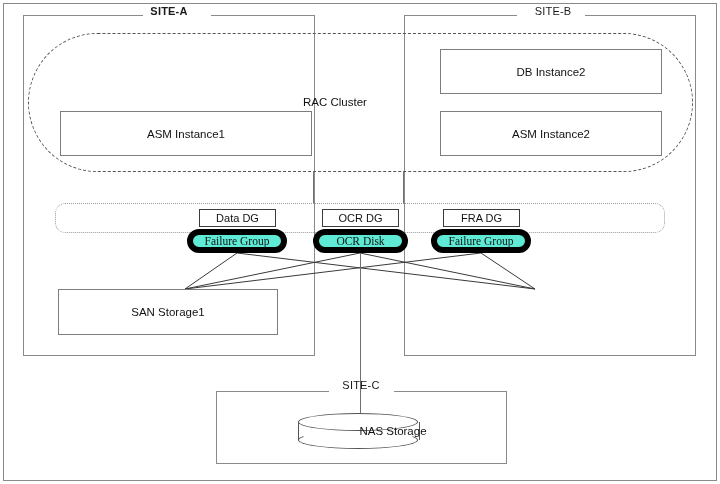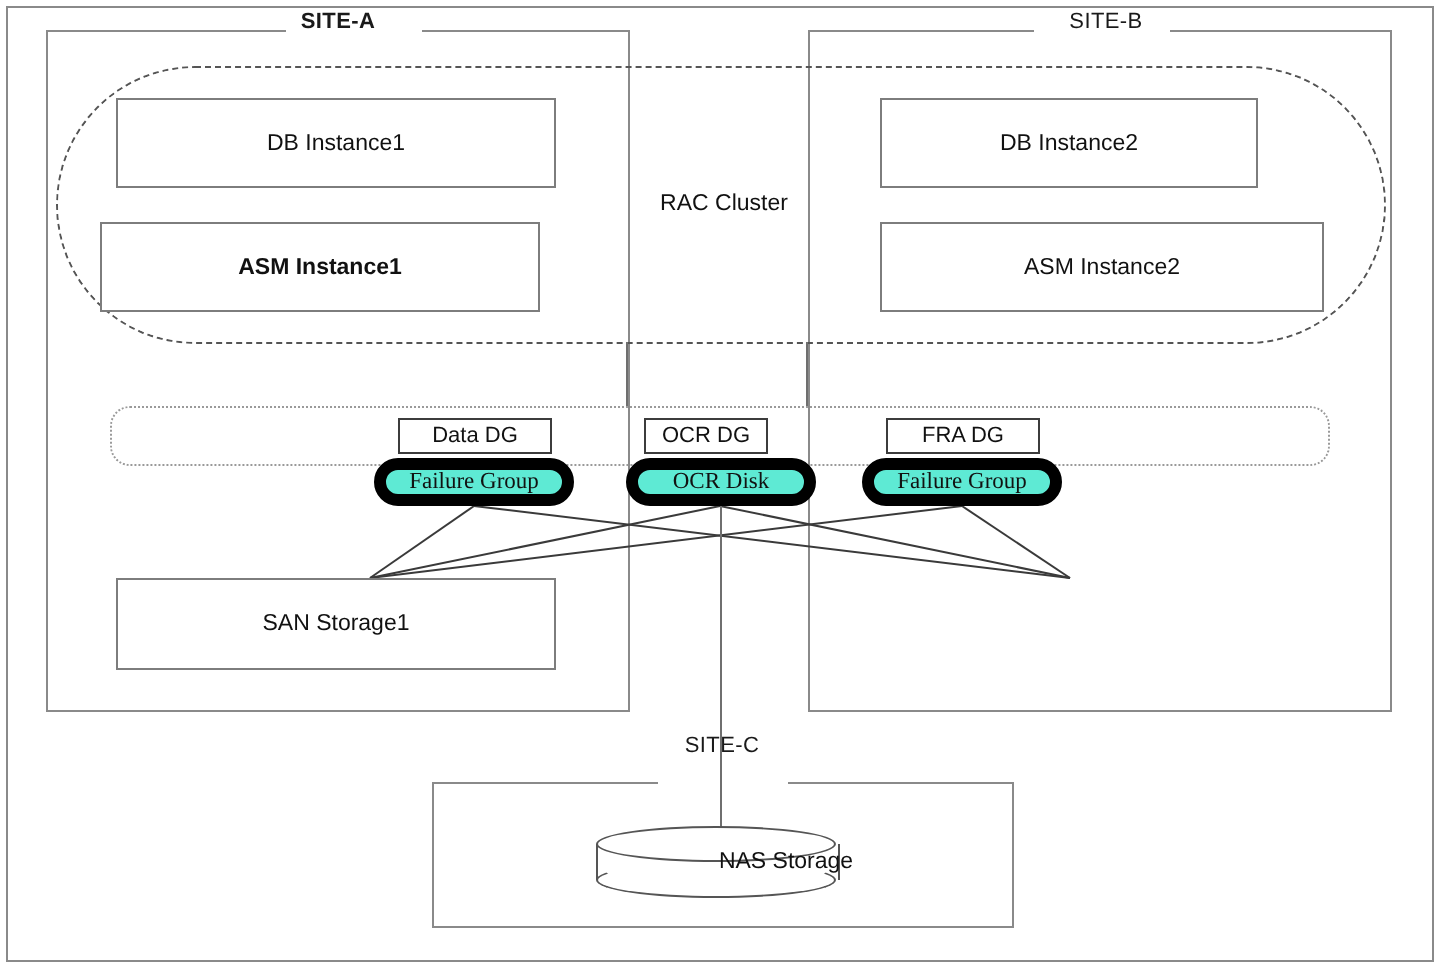--- a/index.html
+++ b/index.html
@@ -160,37 +160,36 @@
     <div class="abs" style="left:0; top:0; width:1px; height:341px; background:#8a8a8a;"></div>
     <div class="abs" style="left:291px; top:0; width:1px; height:341px; background:#8a8a8a;"></div>
     <div class="abs" style="left:0; top:340px; width:292px; height:1px; background:#8a8a8a;"></div>
     <div class="abs" style="left:0; top:0; width:113px; height:1px; background:#8a8a8a;"></div>
     <div class="abs" style="left:181px; top:0; width:111px; height:1px; background:#8a8a8a;"></div>
   </div>
   <div class="site-label" style="left:512px; top:5px; width:82px;">SITE-B</div>
 
   <div class="abs dashed-stadium" style="left:28px; top:33px; width:665px; height:139px;"></div>
 
-  <div class="rac-label" style="left:303px; top:96px; width:118px; text-align:center;">RAC Cluster</div>
-
-  <div class="abs node-rect" style="left:58px; top:49px; width:220px; height:45px;">DB Instance1</div>
-
-  <div class="abs node-rect" style="left:440px; top:49px; width:189px; height:45px;">DB Instance2</div>
-
-  <div class="abs node-rect" style="left:50px; top:111px; width:220px; height:45px;font-weight:bold;">ASM Instance1</div>
+  <div class="rac-label" style="left:303px; top:96px; width:118px; ">RAC Cluster</div>
+
+
+  <div class="abs node-rect" style="left:440px; top:49px; width:222px; height:45px;">DB Instance2</div>
+
+  <div class="abs node-rect" style="left:60px; top:111px; width:252px; height:45px;">ASM Instance1</div>
 
   <div class="abs node-rect" style="left:440px; top:111px; width:222px; height:45px;text-align:center;">ASM Instance2</div>
 
   <div class="abs vline" style="left:313px; top:171px; height:33px;"></div>
   <div class="abs vline" style="left:403px; top:171px; height:33px;"></div>
 
   <div class="abs dotted-band" style="left:55px; top:203px; width:610px; height:30px;"></div>
 
   <div class="abs dg-rect" style="left:199px; top:209px; width:77px; height:18px;">Data DG</div>
-  <div class="abs dg-rect" style="left:322px; top:209px; width:62px; height:18px;">OCR DG</div>
+  <div class="abs dg-rect" style="left:322px; top:209px; width:77px; height:18px;">OCR DG</div>
   <div class="abs dg-rect" style="left:443px; top:209px; width:77px; height:18px;">FRA DG</div>
 
   <div class="abs pill" style="left:187px; top:229px; width:100px; height:24px;">Failure Group</div>
   <div class="abs pill" style="left:313px; top:229px; width:95px; height:24px;">OCR Disk</div>
   <div class="abs pill" style="left:431px; top:229px; width:100px; height:24px;">Failure Group</div>
 
   <svg class="links" viewBox="0 0 720 484" preserveAspectRatio="none">
     <g stroke="#3a3a3a" stroke-width="1" fill="none" shape-rendering="geometricPrecision">
 
       <path d="M 237 253 L 185 289"></path>
@@ -208,21 +207,21 @@
 
   <div class="abs vline" style="left:360px; top:240px; height:182px;"></div>
 
   <div class="abs" style="left:216px; top:391px; width:291px; height:73px;">
     <div class="abs" style="left:0; top:0; width:1px; height:73px; background:#8a8a8a;"></div>
     <div class="abs" style="left:290px; top:0; width:1px; height:73px; background:#8a8a8a;"></div>
     <div class="abs" style="left:0; top:72px; width:291px; height:1px; background:#8a8a8a;"></div>
     <div class="abs" style="left:0; top:0; width:113px; height:1px; background:#8a8a8a;"></div>
     <div class="abs" style="left:178px; top:0; width:113px; height:1px; background:#8a8a8a;"></div>
   </div>
-  <div class="site-label" style="left:322px; top:367px; width:78px;">SITE-C</div>
+  <div class="site-label" style="left:322px; top:379px; width:78px;">SITE-C</div>
 
   <div class="cylinder" style="left:298px; top:413px; width:120px; height:36px;">
     <div class="cyl-body"></div>
     <div class="cyl-bot"></div>
     <div class="cyl-top"></div>
     <div class="cyl-label">NAS Storage</div>
   </div>
 
 </div>
 

